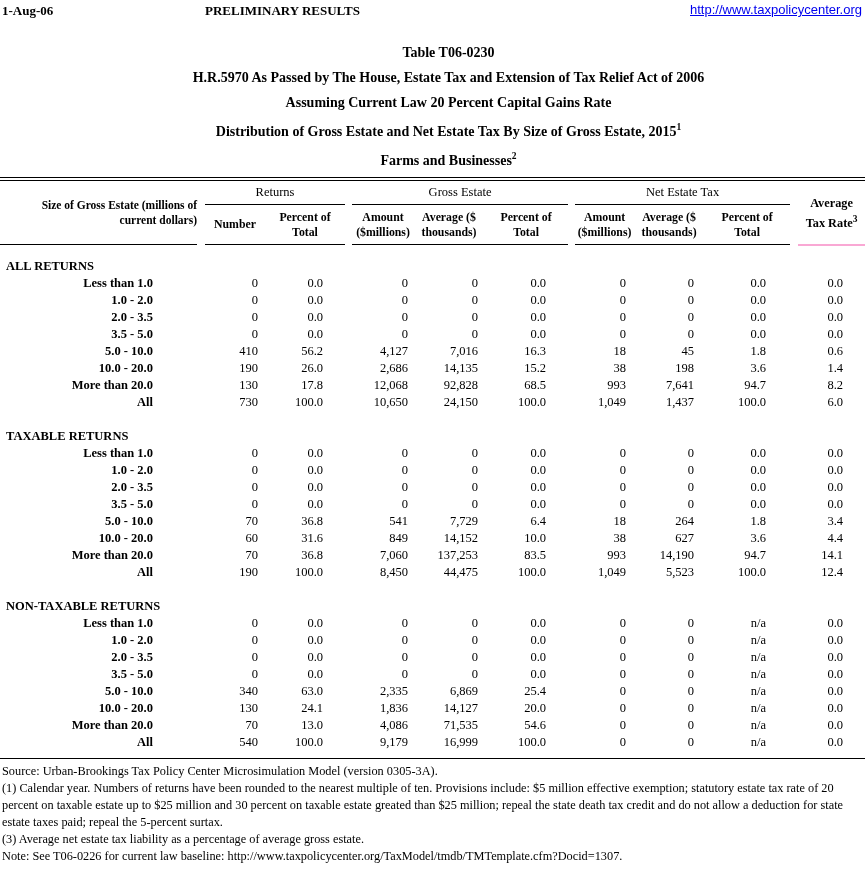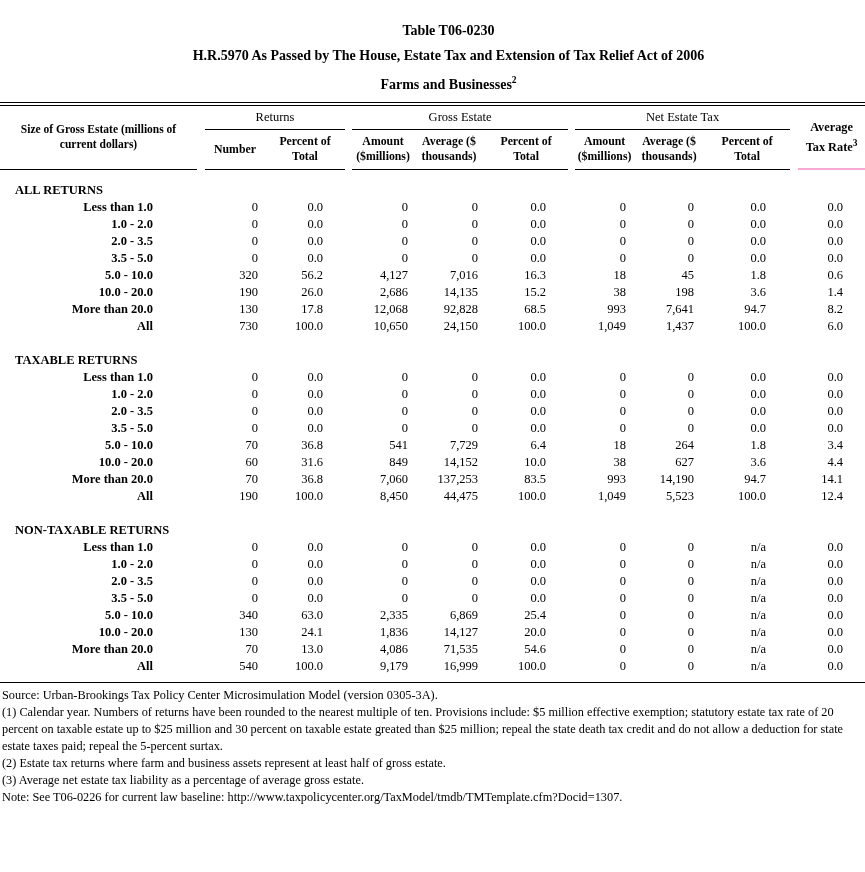--- a/index.html
+++ b/index.html
@@ -19,26 +19,26 @@
   
   .titles { margin-top:22px; text-align:center; font-weight:bold; font-size:14px; }
   .t-line { line-height:17px; margin-bottom:8px; white-space:nowrap;padding-left:32px; }
   sup { font-size:9.5px; font-weight:bold; }
   
   .dbl-line { margin-top:9px; height:2px; border-top:1px solid #000; border-bottom:1px solid #000; }
   table { border-collapse:collapse; table-layout:fixed; width:865px; font-size:12.5px; }
   th, td { padding:0; margin:0; }
   th.grp { border-bottom:1px solid #000; height:23px; vertical-align:middle; text-align:center; font-size:12.5px; font-weight:normal; }
   th.sub { border-bottom:1px solid #000; height:39px; vertical-align:middle; text-align:center; font-size:11.8px; font-weight:bold; line-height:15px; white-space:nowrap; }
-  th.rowhead { border-bottom:1px solid #000; vertical-align:middle; text-align:center; font-size:11.5px; font-weight:bold; line-height:15px; white-space:nowrap; }
+  th.rowhead { border-bottom:1px solid #000; vertical-align:middle; text-align:right; font-size:11.5px; font-weight:bold; line-height:15px; white-space:nowrap; }
   th.atr { border-bottom:2px solid #f9a8d4; vertical-align:middle; text-align:center; font-size:12.3px; font-weight:bold; line-height:16px; white-space:nowrap; }
   th.gap { border:none; }
   tbody td { height:17px; line-height:17px; text-align:right; white-space:nowrap; font-size:12.5px; }
   td.c-label { font-weight:bold; padding-right:44px; }
-  td.c-section { text-align:left; font-weight:bold; padding-left:15px; }
+  td.c-section { text-align:left; font-weight:bold; padding-left:6px; }
   tr.spacer-sm td { height:12px; }
   tr.spacer td { height:17px; }
   tr.spacer-end td { height:7px; }
   td.c-num  { padding-right:7px; }
   td.c-rpct { padding-right:22px; }
   td.c-gamt { padding-right:6px; }
   td.c-gavg { padding-right:6px; }
   td.c-gpct { padding-right:22px; }
   td.c-namt { padding-right:8px; }
   td.c-navg { padding-right:10px; }
@@ -47,24 +47,31 @@
   td.c-gap  { }
   
   .btm-line { border-top:1px solid #000; }
   .notes { padding:4px 0 0 2px; font-size:12.3px; line-height:17px; }
 </style>
 </head>
 <body>
 
 <div class="page">
 
+  <div class="topbar">
+    <span class="tb-date">1-Aug-06</span>
+    <span class="tb-prelim">PRELIMINARY RESULTS</span>
+    <a class="tb-link" href="#">http://www.taxpolicycenter.org</a>
+  </div>
 
   <div class="titles">
     <div class="t-line">Table T06-0230</div>
     <div class="t-line">H.R.5970 As Passed by The House, Estate Tax and Extension of Tax Relief Act of 2006</div>
+    <div class="t-line">Assuming Current Law 20 Percent Capital Gains Rate</div>
+    <div class="t-line"><span>Distribution of Gross Estate and Net Estate Tax By Size of Gross Estate, 2015</span><sup>1</sup></div>
     <div class="t-line"><span>Farms and Businesses</span><sup>2</sup></div>
   </div>
 
   <div class="dbl-line"></div>
 
   <table>
     <colgroup>
       <col style="width:197px">
         <col style="width:8px">
       <col style="width:60px">
@@ -199,21 +206,21 @@
           <td class="c-gap"></td>
           <td class="c-namt">0</td>
           <td class="c-navg">0</td>
           <td class="c-npct">0.0</td>
           <td class="c-gap"></td>
           <td class="c-atr">0.0</td>
         </tr>
         <tr>
           <td class="c-label">5.0 - 10.0</td>
           <td class="c-gap"></td>
-          <td class="c-num">320</td>
+          <td class="c-num">410</td>
           <td class="c-rpct">56.2</td>
           <td class="c-gap"></td>
           <td class="c-gamt">4,127</td>
           <td class="c-gavg">7,016</td>
           <td class="c-gpct">16.3</td>
           <td class="c-gap"></td>
           <td class="c-namt">18</td>
           <td class="c-navg">45</td>
           <td class="c-npct">1.8</td>
           <td class="c-gap"></td>
@@ -539,18 +546,17 @@
           <td colspan="14"></td>
         </tr>
       </tbody>
   </table>
 
   <div class="btm-line"></div>
 
   <div class="notes">
     <div>Source: Urban-Brookings Tax Policy Center Microsimulation Model (version 0305-3A).</div>
     <div>(1) Calendar year. Numbers of returns have been rounded to the nearest multiple of ten. Provisions include: $5 million effective exemption; statutory estate tax rate of 20 percent on taxable estate up to $25 million and 30 percent on taxable estate greated than $25 million; repeal the state death tax credit and do not allow a deduction for state estate taxes paid; repeal the 5-percent surtax.</div>
-    <div>(2) Estate tax returns where farm and business assets represent at least half of gross estate.</div>
     <div>(3) Average net estate tax liability as a percentage of average gross estate.</div>
     <div>Note: See T06-0226 for current law baseline: http://www.taxpolicycenter.org/TaxModel/tmdb/TMTemplate.cfm?Docid=1307.</div>
   </div>
 
 </div>
 
 </body></html>

